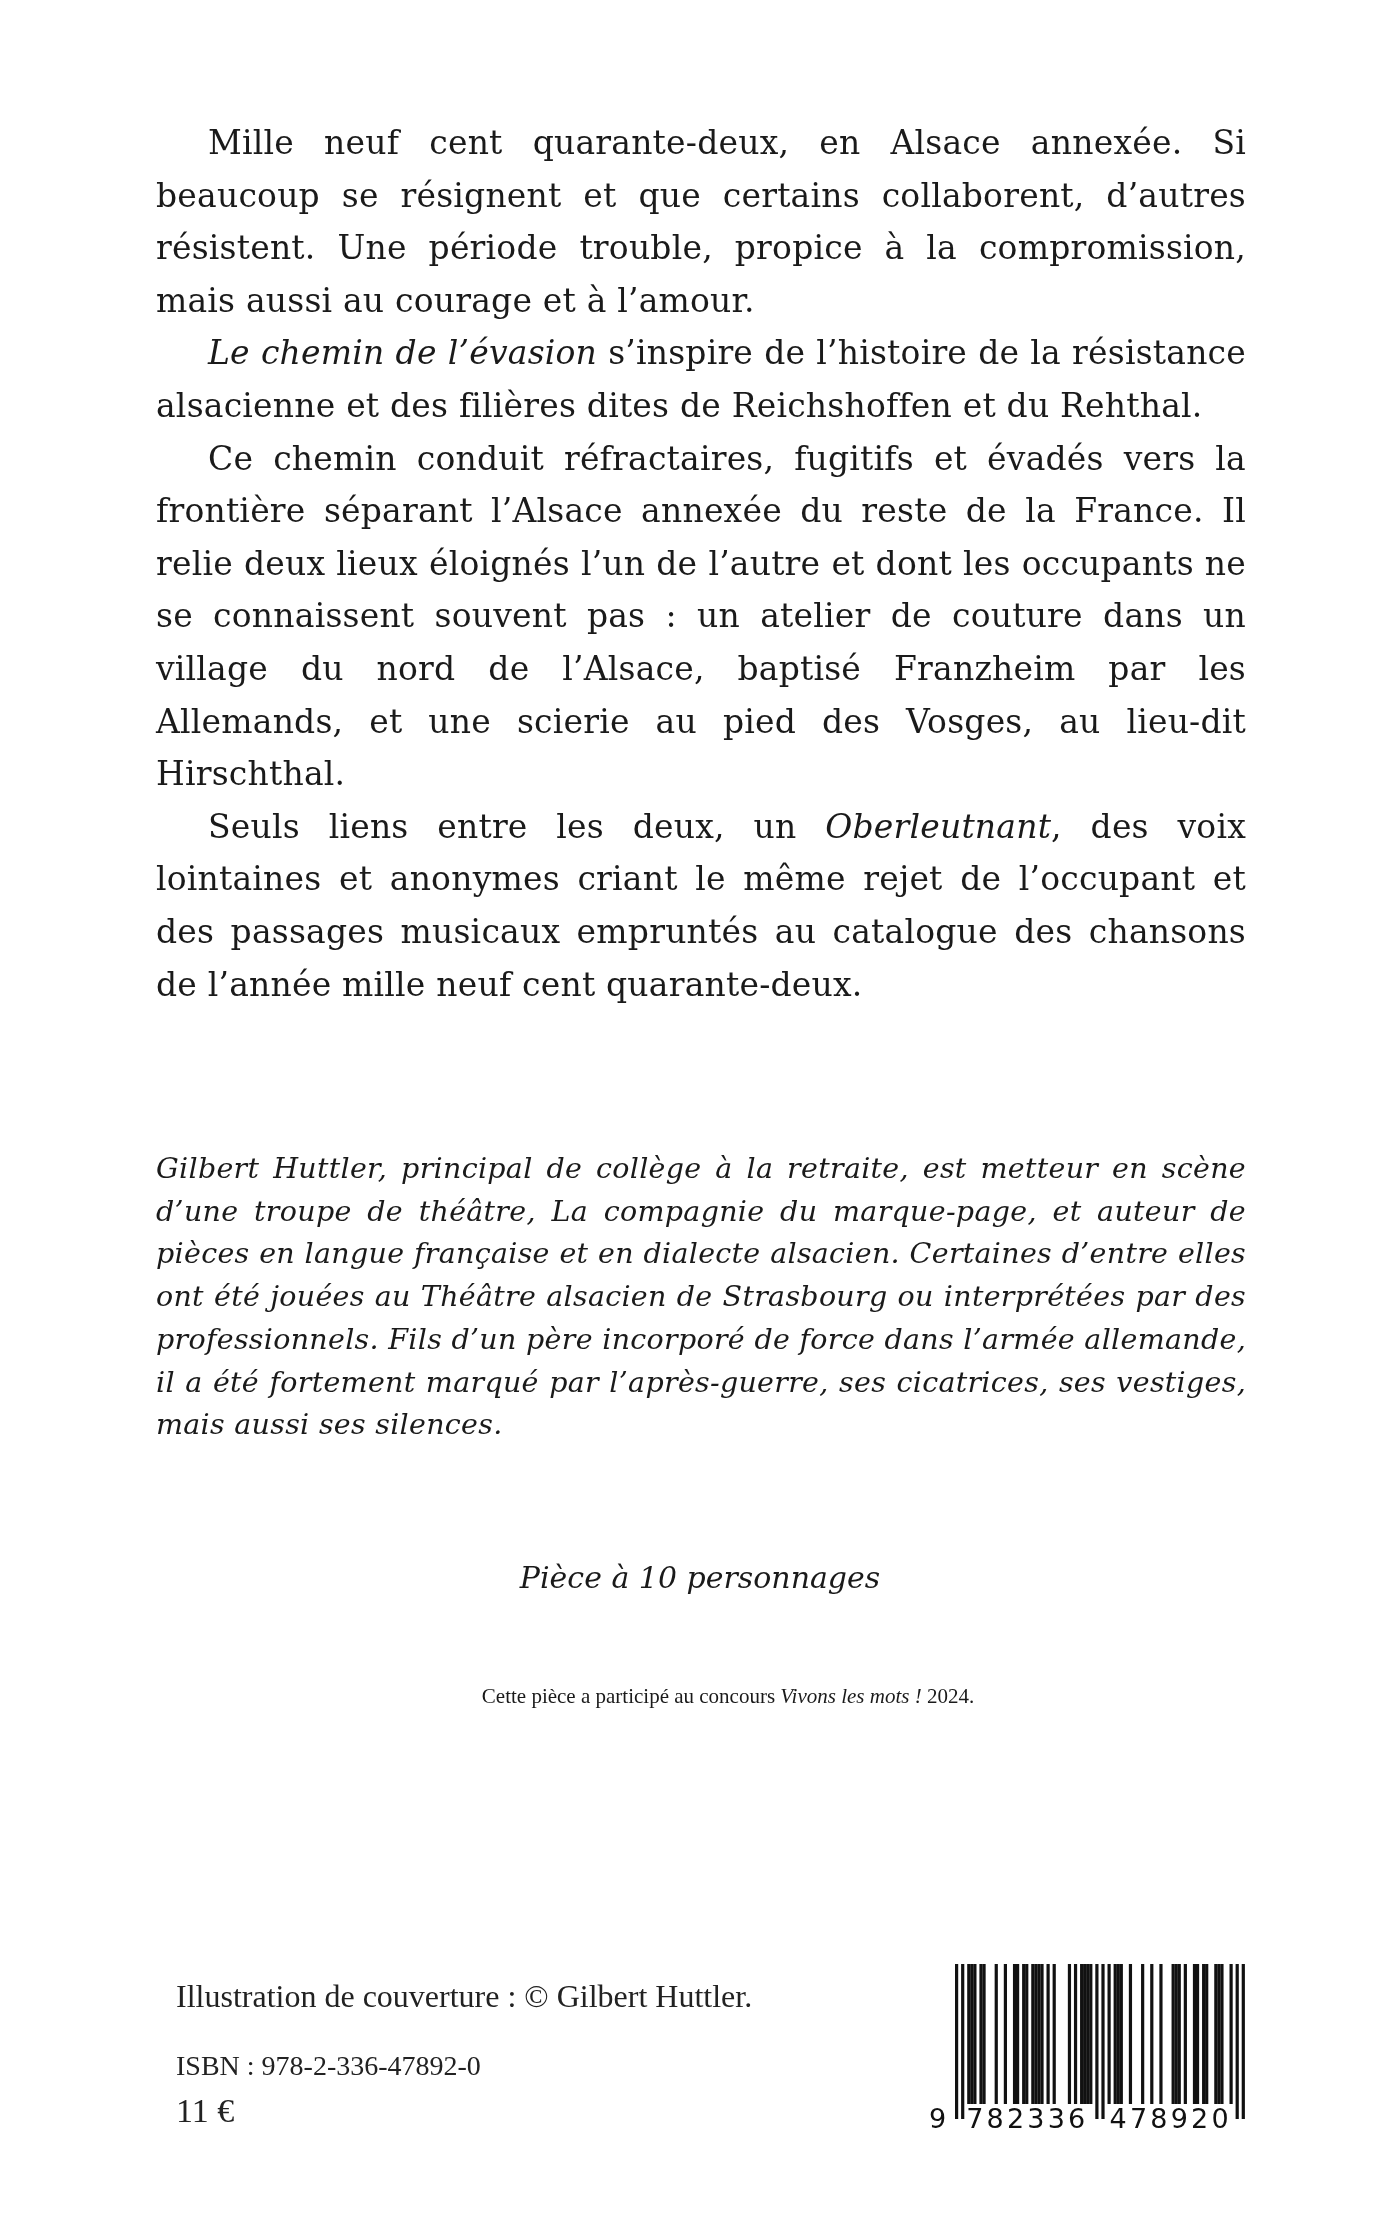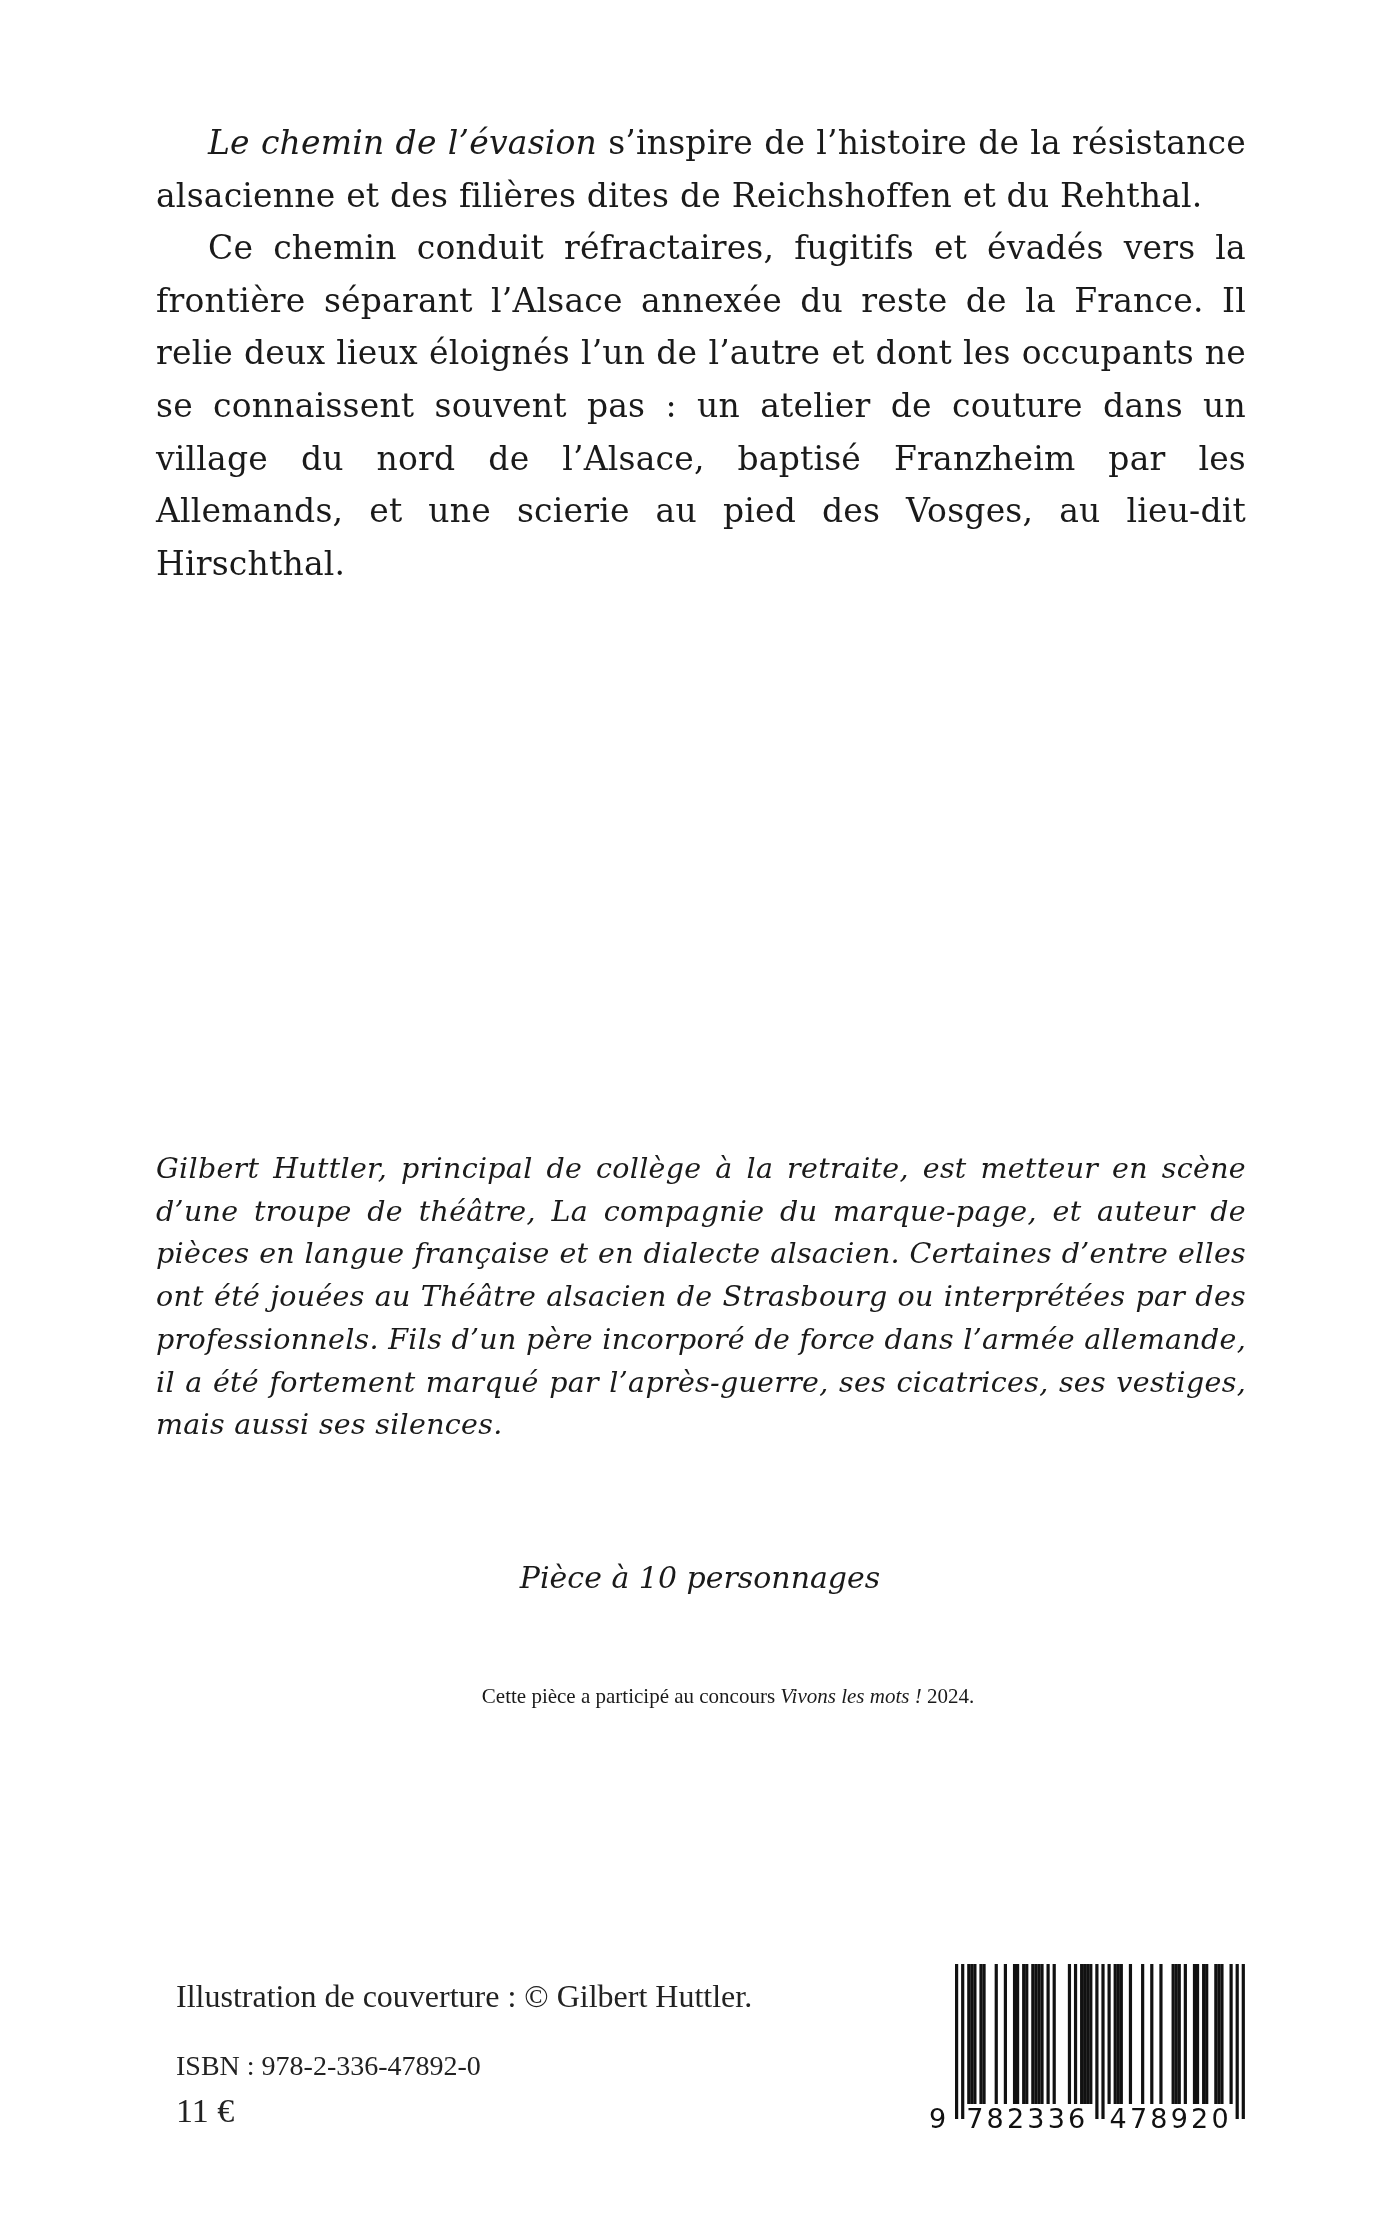--- a/index.html
+++ b/index.html
@@ -39,22 +39,24 @@
   .price { top: 2092px; font-size: 34px; }
   .barcode {
     position: absolute; left: 925px; top: 1960px; width: 330px; height: 172px;
   }
   .barcode svg { display: block; }
 </style>
 </head>
 <body>
 
 <div class="main-text">
+  <p><span>Mille neuf cent quarante-deux, en Alsace annexée. Si beaucoup se résignent et que certains collaborent, d’autres résistent. Une période trouble, propice à la compromission, mais aussi au courage et à l’amour.</span></p>
   <p><i>Le chemin de l’évasion</i><span> s’inspire de l’histoire de la résistance alsacienne et des filières dites de Reichshoffen et du Rehthal.</span></p>
   <p><span>Ce chemin conduit réfractaires, fugitifs et évadés vers la frontière séparant l’Alsace annexée du reste de la France. Il relie deux lieux éloignés l’un de l’autre et dont les occupants ne se connaissent souvent pas : un atelier de couture dans un village du nord de l’Alsace, baptisé Franzheim par les Allemands, et une scierie au pied des Vosges, au lieu-dit Hirschthal.</span></p>
+  <p><span>Seuls liens entre les deux, un </span><i>Oberleutnant</i><span>, des voix lointaines et anonymes criant le même rejet de l’occupant et des passages musicaux empruntés au catalogue des chansons de l’année mille neuf cent quarante-deux.</span></p>
 </div>
 
 <p class="bio"><b>Gilbert Huttler</b><span>, principal de collège à la retraite, est metteur en scène d’une troupe de théâtre, La compagnie du marque-page, et auteur de pièces en langue française et en dialecte alsacien. Certaines d’entre elles ont été jouées au Théâtre alsacien de Strasbourg ou interprétées par des professionnels. Fils d’un père incorporé de force dans l’armée allemande, il a été fortement marqué par l’après-guerre, ses cicatrices, ses vestiges, mais aussi ses silences.</span></p>
 
 <p class="cast">Pièce à 10 personnages</p>
 
 <p class="contest"><span>Cette pièce a participé au concours </span><i>Vivons les mots !</i><span> 2024.</span></p>
 
 <p class="credits illus">Illustration de couverture : © Gilbert Huttler.</p>
 <p class="credits isbn">ISBN : 978-2-336-47892-0</p>

